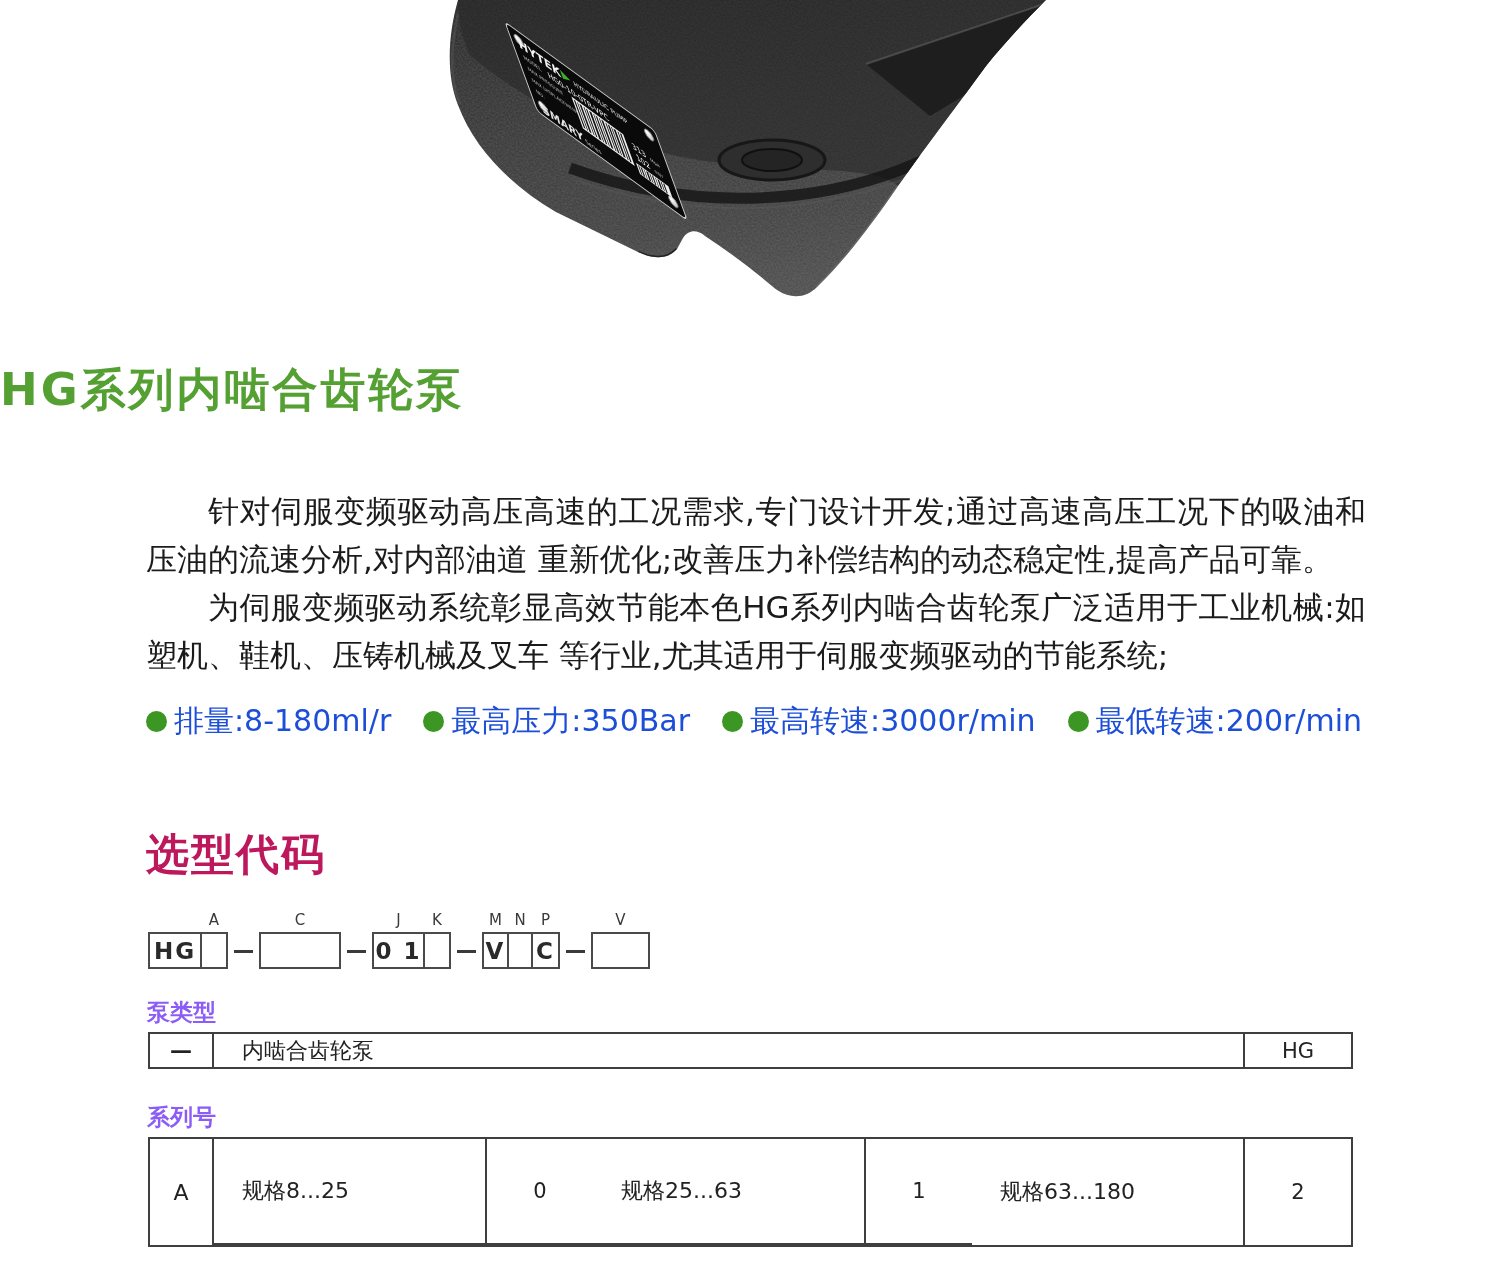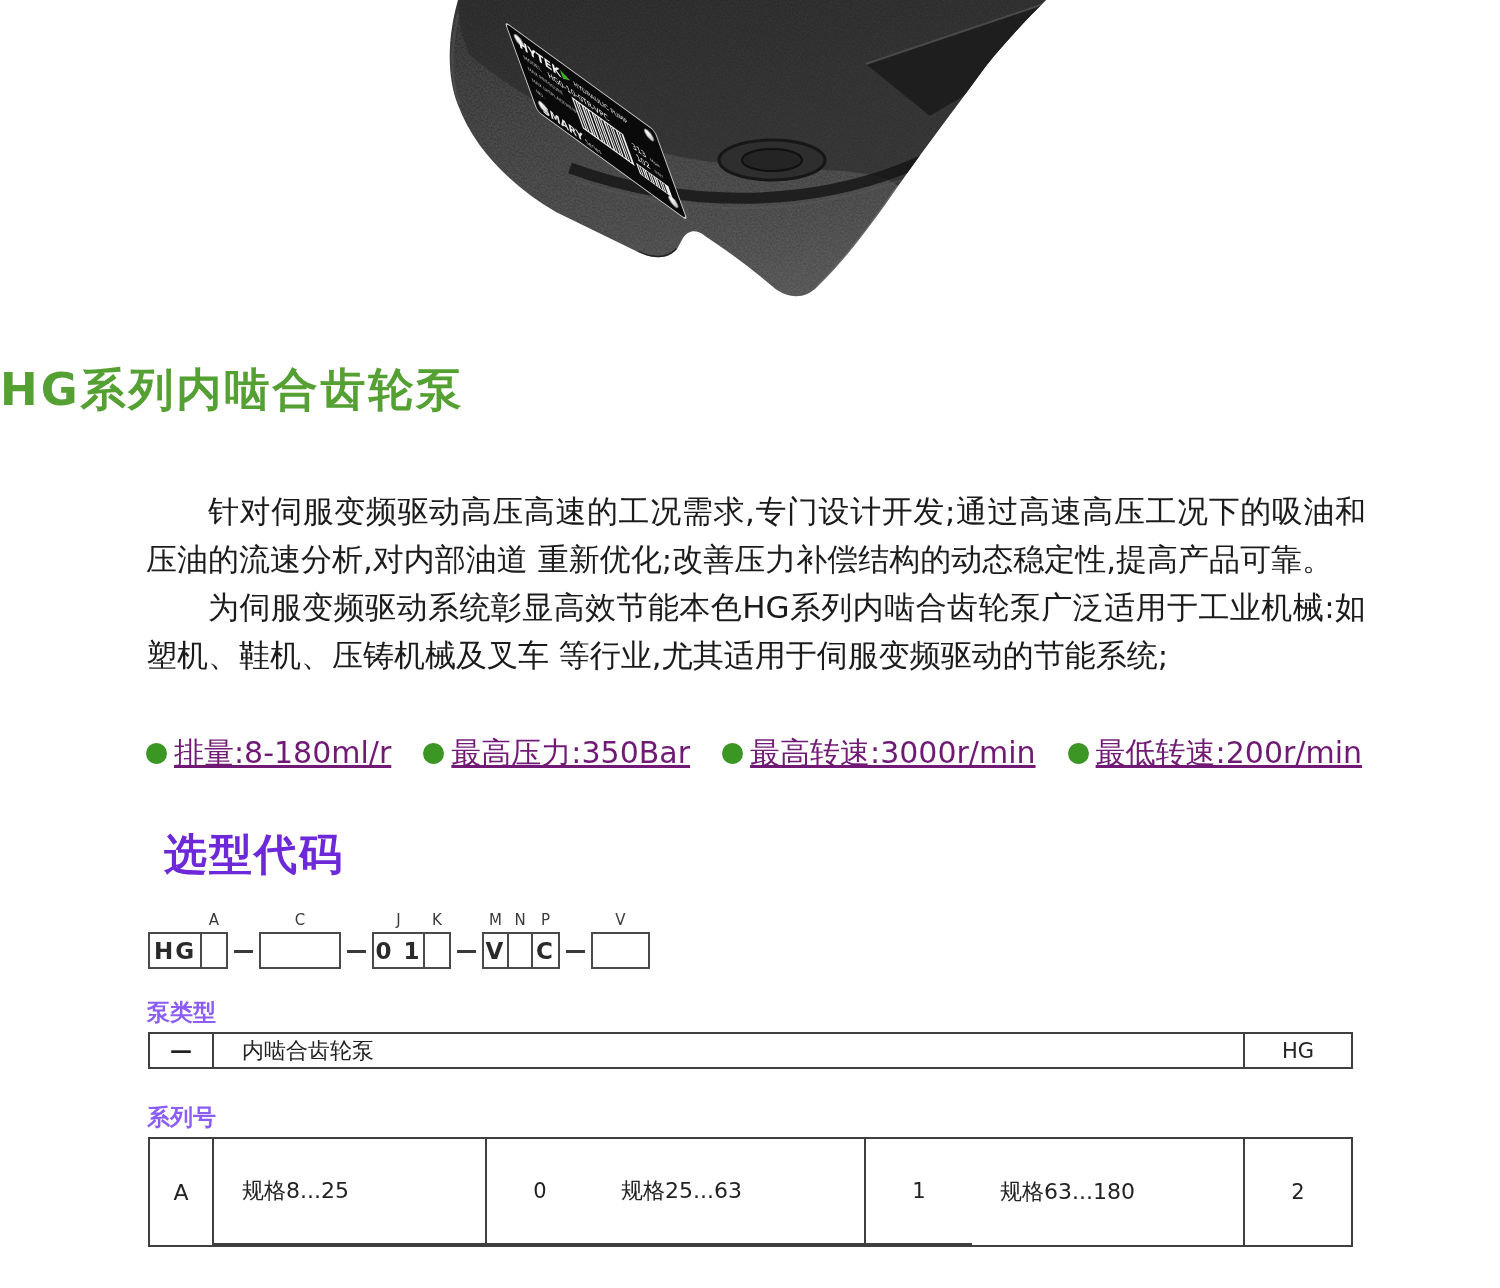--- a/index.html
+++ b/index.html
@@ -8,26 +8,26 @@
 
   .photo{position:absolute;top:0;left:0;width:1500px;height:312px;}
 
   .main-title{position:absolute;top:360px;left:0;width:1500px;
     font-size:45px;font-weight:bold;color:#55a032;letter-spacing:3px;}
 
   .intro{position:absolute;top:487px;left:146px;width:1220px;
     font-size:31px;line-height:48px;color:#1b1b1b;text-align:justify;}
   .intro p{margin:0;text-indent:2em;}
 
-  .specs{position:absolute;top:733px;left:146px;width:1216px;display:flex;
-    justify-content:space-between;align-items:center;font-size:30px;color:#701a75;text-decoration:underline;}
+  .specs{position:absolute;top:701px;left:146px;width:1216px;display:flex;
+    justify-content:space-between;align-items:center;font-size:30px;color:#1d4ed8;}
   .spec{display:flex;align-items:center;}
   .spec .dot{width:21px;height:21px;border-radius:50%;background:#3c9623;margin-right:7px;flex:0 0 auto;}
 
-  .section-title{position:absolute;top:826px;left:164px;font-size:43px;font-weight:bold;color:#6d28d9;letter-spacing:2px;}
+  .section-title{position:absolute;top:826px;left:146px;font-size:43px;font-weight:bold;color:#be185d;letter-spacing:2px;}
 
   .diagram{position:absolute;top:903px;left:148px;display:flex;align-items:flex-end;}
   .dgroup{display:flex;align-items:flex-end;}
   .dcell{display:flex;flex-direction:column;align-items:center;}
   .dgroup .dcell + .dcell{margin-left:-2px;}
   .dtop{height:26px;font-size:15px;color:#3a3a3a;display:flex;align-items:flex-end;justify-content:center;padding-bottom:3px;}
   .dbox{height:37px;border:2px solid #4a4a4a;background:#fff;display:flex;align-items:center;justify-content:center;
     font-weight:bold;font-size:23px;color:#2a2a2a;box-sizing:border-box;letter-spacing:2px;}
   .w-hg{width:54px}.w-a{width:28px}.w-c{width:82px}.w-j{width:53px}.w-k{width:28px}
   .w-m{width:27px}.w-n{width:26px}.w-p{width:29px}.w-v{width:59px}

